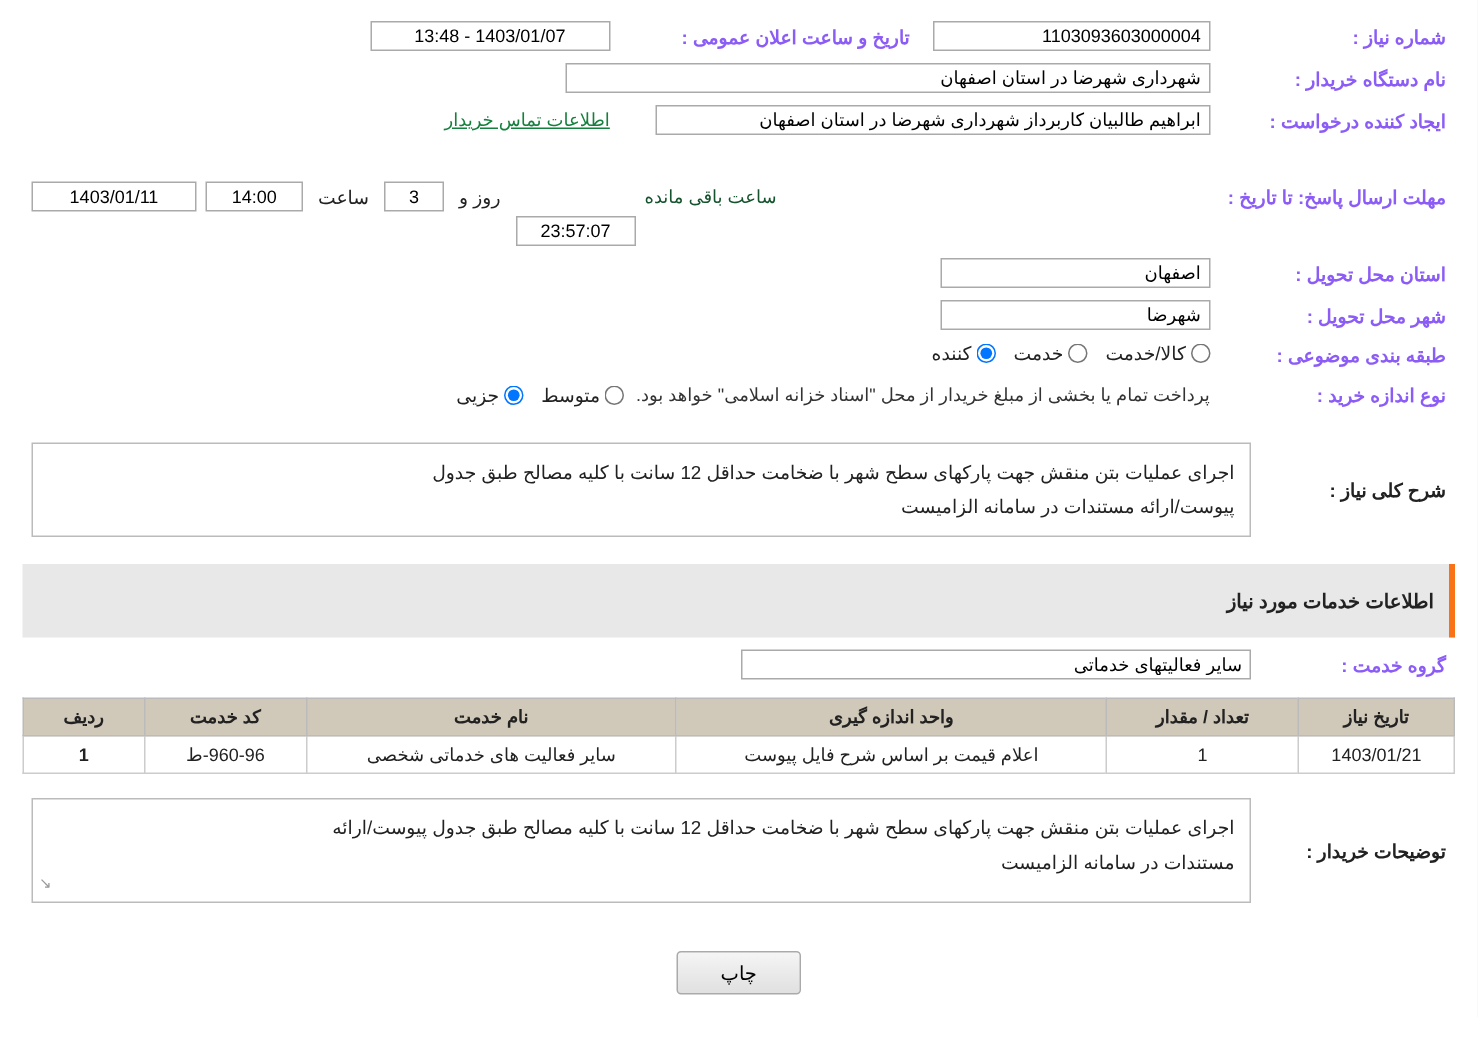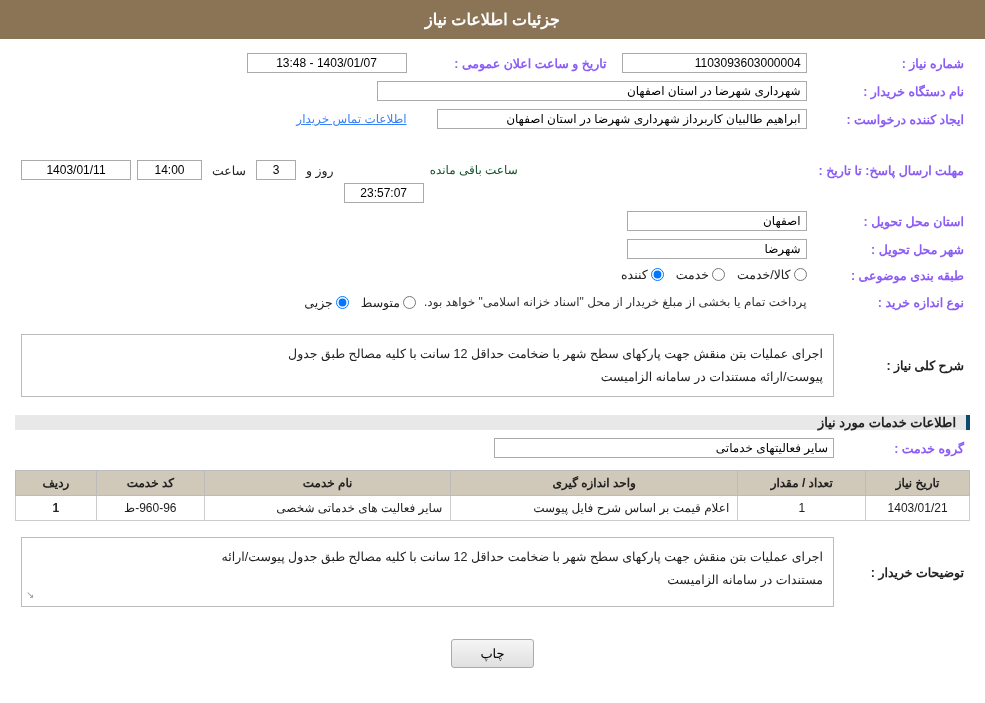--- a/index.html
+++ b/index.html
@@ -52,43 +52,43 @@
       direction: rtl;
       background: #fff;
     }
     .value-cell {
       text-align: right;
     }
     .small-input {
       width: 130px;
     }
     .info-link {
-      color: #3b82f6;
+      color: #15803d;
       text-decoration: underline;
       cursor: pointer;
       font-size: 12px;
     }
     .radio-group {
       display: inline-flex;
       gap: 12px;
       align-items: center;
     }
     .radio-item {
       display: inline-flex;
       align-items: center;
       gap: 3px;
       direction: rtl;
     }
     .section-title {
       background: #e8e8e8;
-      padding: 0 10px;
+      padding: 17px 10px;
       font-weight: bold;
       font-size: 13px;
       margin: 8px 0 4px 0;
-      border-right: 4px solid #0c4a6e;
+      border-right: 4px solid #f97316;
     }
     .description-box {
       border: 1px solid #bbb;
       padding: 8px 10px;
       margin: 6px 0;
       font-size: 12.5px;
       text-align: right;
       line-height: 1.8;
       background: #fff;
       min-height: 55px;
@@ -106,21 +106,20 @@
       text-align: center;
       font-weight: bold;
     }
     .info-table td {
       border: 1px solid #ccc;
       padding: 5px 8px;
       text-align: center;
       background: #fff;
     }
     .info-table td.text-cell {
-      text-align: right;
       direction: rtl;
     }
     .row-num {
       background: #f5f5f5;
       font-weight: bold;
     }
     .notes-box {
       border: 1px solid #bbb;
       padding: 8px 10px;
       margin: 6px 0;
@@ -190,23 +189,20 @@
       color: #333;
       text-align: right;
       padding: 3px 0;
     }
   </style>
 </head>
 <body>
 
 <div class="page-wrapper">
 
-  <div class="header-bar">
-    <span>جزئیات اطلاعات نیاز</span>
-  </div>
 
   <div class="content-area">
 
     <table class="form-table">
       <tbody>
 
         <tr>
           <td class="label-cell" style="width:130px;">شماره نیاز :</td>
           <td class="value-cell" style="width:200px;">
             <input type="text" class="small-input" style="width: 185px;" readonly="" value="1103093603000004">

